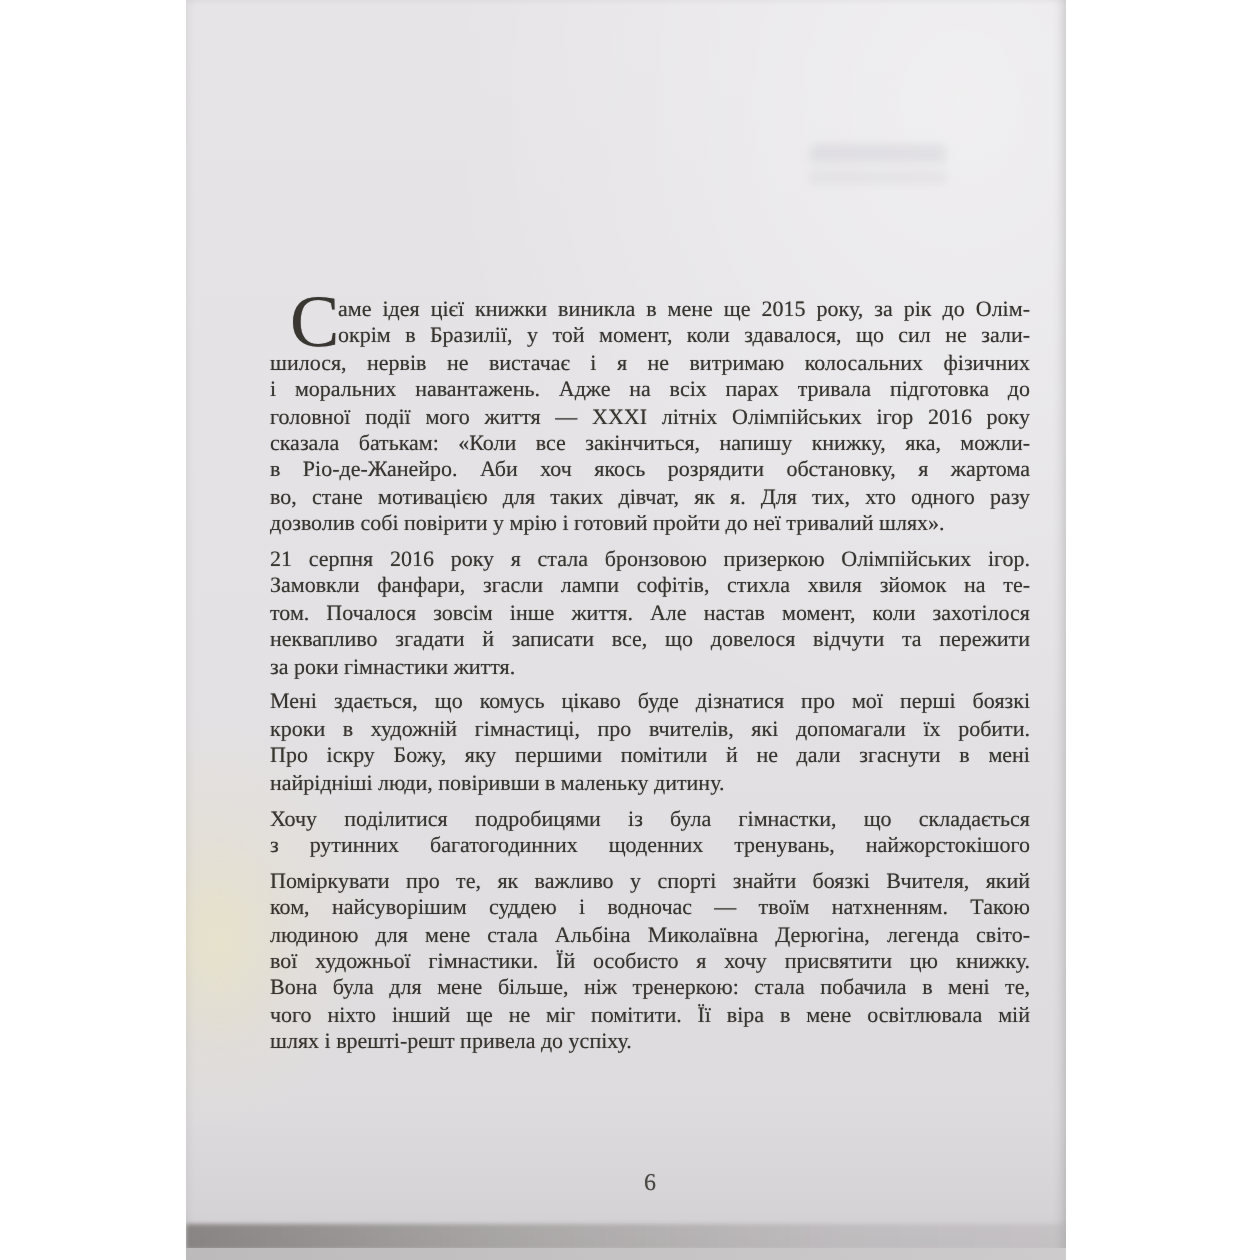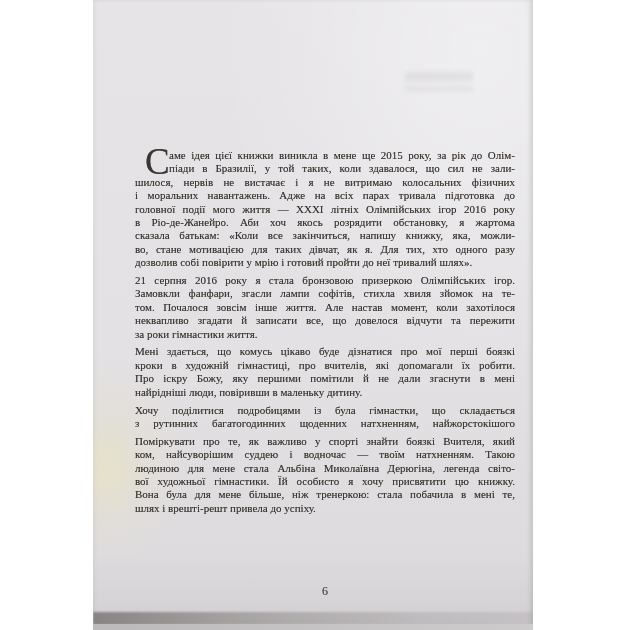--- a/index.html
+++ b/index.html
@@ -116,52 +116,53 @@
 
 <div class="photo">
   <div class="show-through"></div>
   <div class="light-reflection"></div>
 
   <div class="text-block">
     <span class="dropcap">С</span>
 
   <div class="para">
         <div class="line dc">аме ідея цієї книжки виникла в мене ще 2015 року, за рік до Олім-</div>
-        <div class="line dc">піади в Бразилії, у той таких, коли здавалося, що сил не зали-</div>
+        <div class="line dc">окрім в Бразилії, у той момент, коли здавалося, що сил не зали-</div>
         <div class="line">шилося, нервів не вистачає і я не витримаю колосальних фізичних</div>
         <div class="line">і моральних навантажень. Адже на всіх парах тривала підготовка до</div>
         <div class="line">головної події мого життя — XXXI літніх Олімпійських ігор 2016 року</div>
+        <div class="line">сказала батькам: «Коли все закінчиться, напишу книжку, яка, можли-</div>
         <div class="line">в Ріо-де-Жанейро. Аби хоч якось розрядити обстановку, я жартома</div>
-        <div class="line">сказала батькам: «Коли все закінчиться, напишу книжку, яка, можли-</div>
         <div class="line">во, стане мотивацією для таких дівчат, як я. Для тих, хто одного разу</div>
         <div class="line last">дозволив собі повірити у мрію і готовий пройти до неї тривалий шлях».</div>
       </div>
       <div class="para">
         <div class="line">21 серпня 2016 року я стала бронзовою призеркою Олімпійських ігор.</div>
         <div class="line">Замовкли фанфари, згасли лампи софітів, стихла хвиля зйомок на те-</div>
         <div class="line">том. Почалося зовсім інше життя. Але настав момент, коли захотілося</div>
         <div class="line">неквапливо згадати й записати все, що довелося відчути та пережити</div>
         <div class="line last">за роки гімнастики життя.</div>
       </div>
       <div class="para">
         <div class="line">Мені здається, що комусь цікаво буде дізнатися про мої перші боязкі</div>
         <div class="line">кроки в художній гімнастиці, про вчителів, які допомагали їх робити.</div>
         <div class="line">Про іскру Божу, яку першими помітили й не дали згаснути в мені</div>
         <div class="line last">найрідніші люди, повіривши в маленьку дитину.</div>
       </div>
       <div class="para">
         <div class="line">Хочу поділитися подробицями із була гімнастки, що складається</div>
-        <div class="line">з рутинних багатогодинних щоденних натхненням, найжорстокішого</div>
+        <div class="line">з рутинних багатогодинних щоденних тренувань, найжорстокішого</div>
       </div>
       <div class="para">
         <div class="line">Поміркувати про те, як важливо у спорті знайти боязкі Вчителя, який</div>
         <div class="line">ком, найсуворішим суддею і водночас — твоїм натхненням. Такою</div>
         <div class="line">людиною для мене стала Альбіна Миколаївна Дерюгіна, легенда світо-</div>
         <div class="line">вої художньої гімнастики. Їй особисто я хочу присвятити цю книжку.</div>
         <div class="line">Вона була для мене більше, ніж тренеркою: стала побачила в мені те,</div>
+        <div class="line">чого ніхто інший ще не міг помітити. Її віра в мене освітлювала мій</div>
         <div class="line last">шлях і врешті-решт привела до успіху.</div>
       </div>
     </div>
 
   <div class="page-number">6</div>
 
   <div class="bottom-shadow"></div>
   <div class="below-strip"></div>
 </div>
 

